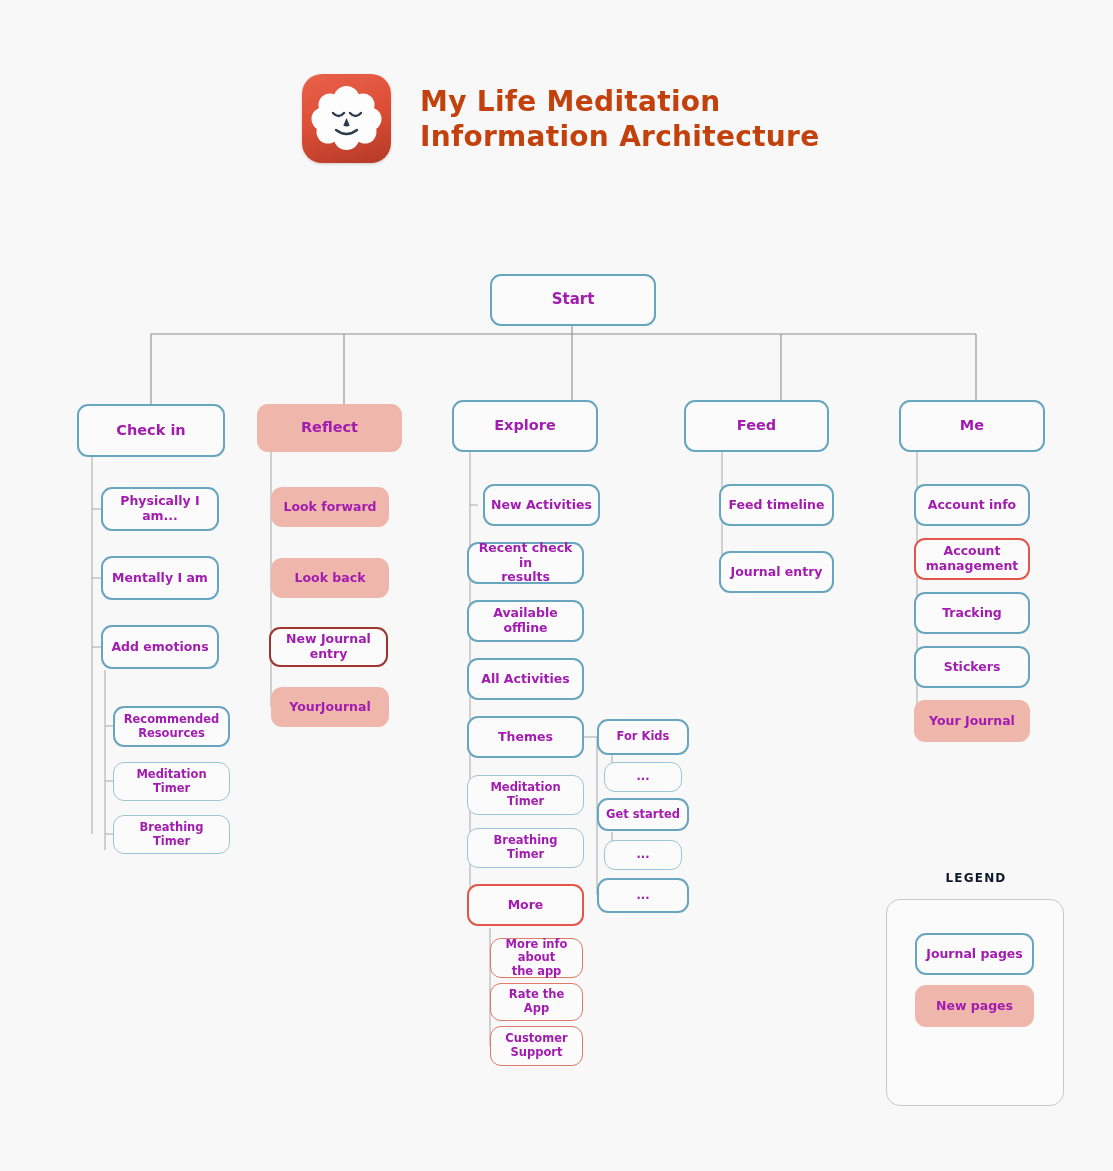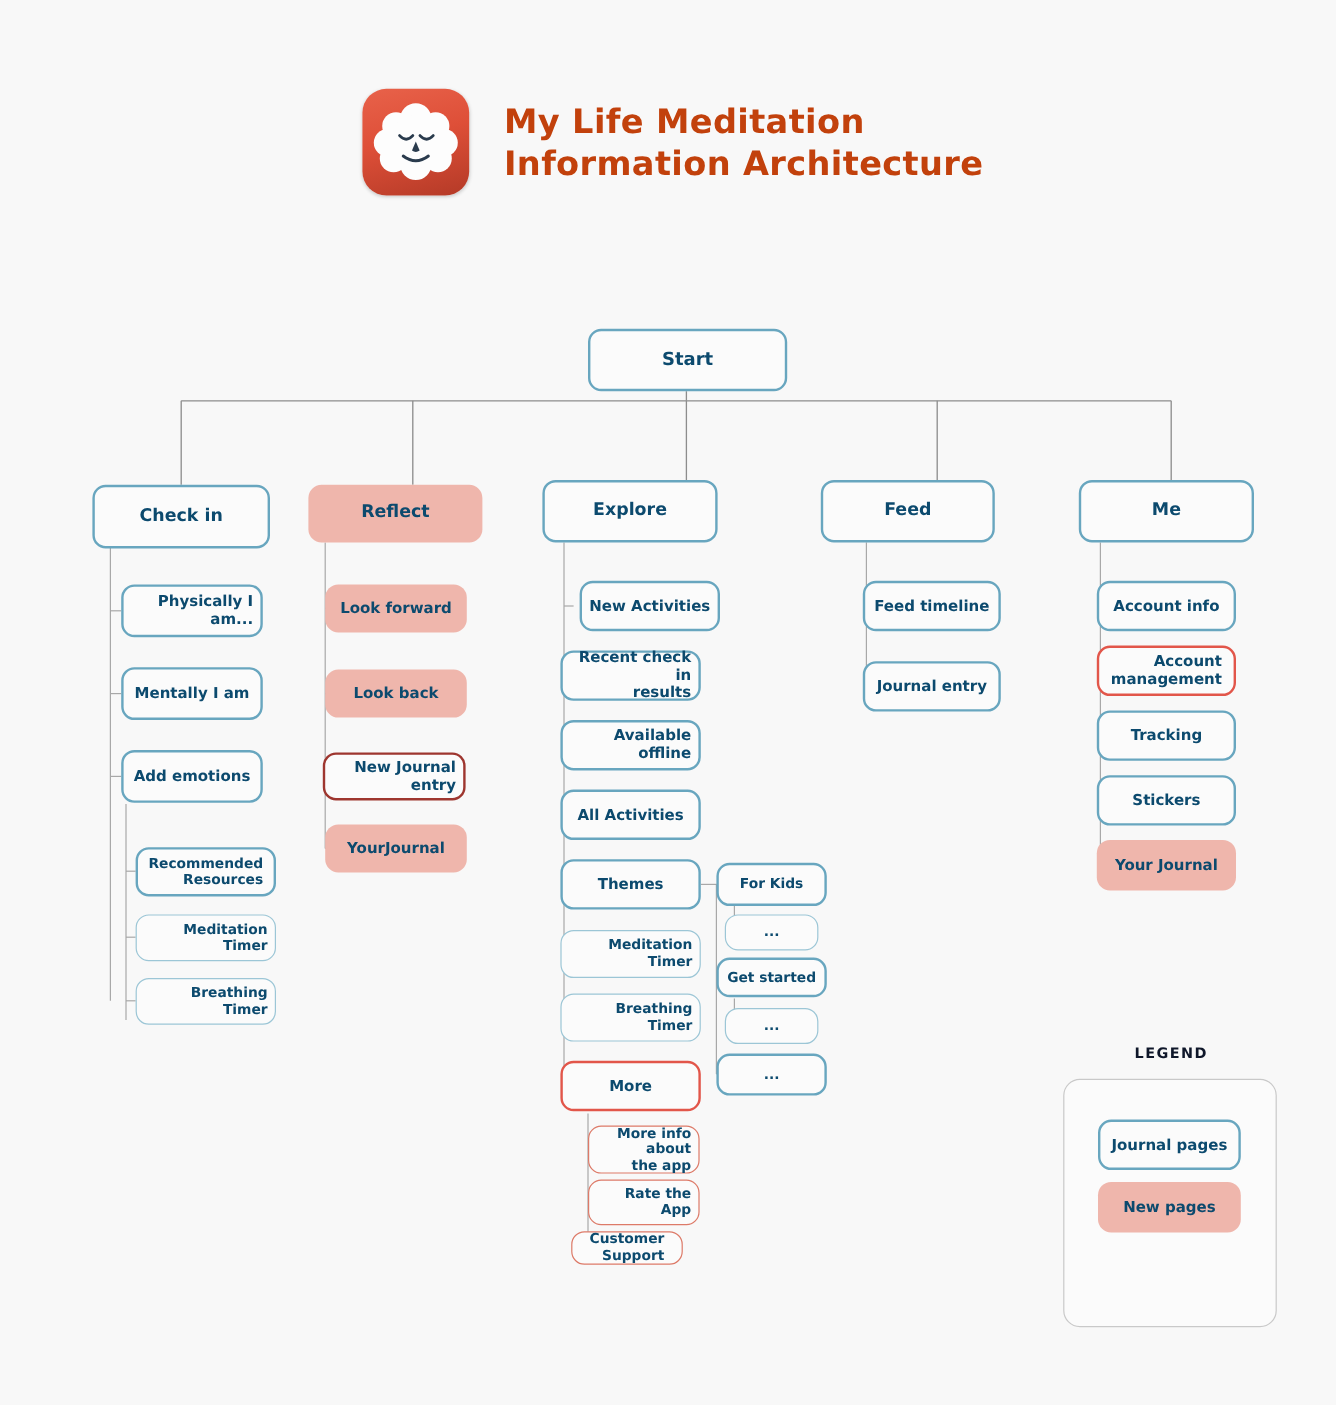--- a/index.html
+++ b/index.html
@@ -48,24 +48,24 @@
   }
   #wires line, #wires path { stroke: #8d8d8d; stroke-width: 1.1px; fill: none; }
   #wires .thin { stroke: #a8a8a8; stroke-width: 1px; }
 
   
   .node {
     position: absolute;
     display: flex;
     align-items: center;
     justify-content: center;
-    text-align: right;
+    text-align: center;
     border-radius: 11px;
     background: #fbfbfb;
-    color: #0c4a6e;
+    color: #a21caf;
     font-weight: bold;
     line-height: 1.18;
     padding: 2px 6px;
     white-space: pre-line;
   }
 
   
   .v-existing      { border: 2.6px solid #68a6bf; background: #fbfbfb; }
   .v-existing-thin { border: 1.5px solid #9cc6d6; background: #fbfbfb; }
   .v-new           { border: none; background: #efb6ac; }
@@ -222,21 +222,21 @@
   <div class="node v-existing t-l2" style="left:467px;top:600px;width:117px;height:42px;">Available offline</div>
   <div class="node v-existing t-l2" style="left:467px;top:658px;width:117px;height:42px;">All Activities</div>
   <div class="node v-existing t-l2" style="left:467px;top:716px;width:117px;height:42px;">Themes</div>
   <div class="node v-existing-thin t-l3" style="left:467px;top:775px;width:117px;height:40px;">Meditation Timer</div>
   <div class="node v-existing-thin t-l3" style="left:467px;top:828px;width:117px;height:40px;">Breathing Timer</div>
   <div class="node v-reloc t-l2" style="left:467px;top:884px;width:117px;height:42px;">More</div>
 
   <div class="node v-reloc-thin t-l3" style="left:490px;top:938px;width:93px;height:40px;">More info about
 the app</div>
   <div class="node v-reloc-thin t-l3" style="left:490px;top:983px;width:93px;height:38px;">Rate the App</div>
-  <div class="node v-reloc-thin t-l3" style="left:476px;top:1026px;width:93px;height:28px;">Customer
+  <div class="node v-reloc-thin t-l3" style="left:490px;top:1026px;width:93px;height:40px;">Customer
 Support</div>
 
   <div class="node v-existing t-l3" style="left:597px;top:719px;width:92px;height:36px;">For Kids</div>
   <div class="node v-existing-thin t-l3" style="left:604px;top:762px;width:78px;height:30px;">...</div>
   <div class="node v-existing t-l3" style="left:597px;top:798px;width:92px;height:33px;">Get started</div>
   <div class="node v-existing-thin t-l3" style="left:604px;top:840px;width:78px;height:30px;">...</div>
   <div class="node v-existing t-l3" style="left:597px;top:878px;width:92px;height:35px;">...</div>
 
   <div class="node v-existing t-l2" style="left:719px;top:484px;width:115px;height:42px;">Feed timeline</div>
   <div class="node v-existing t-l2" style="left:719px;top:551px;width:115px;height:42px;">Journal entry</div>

